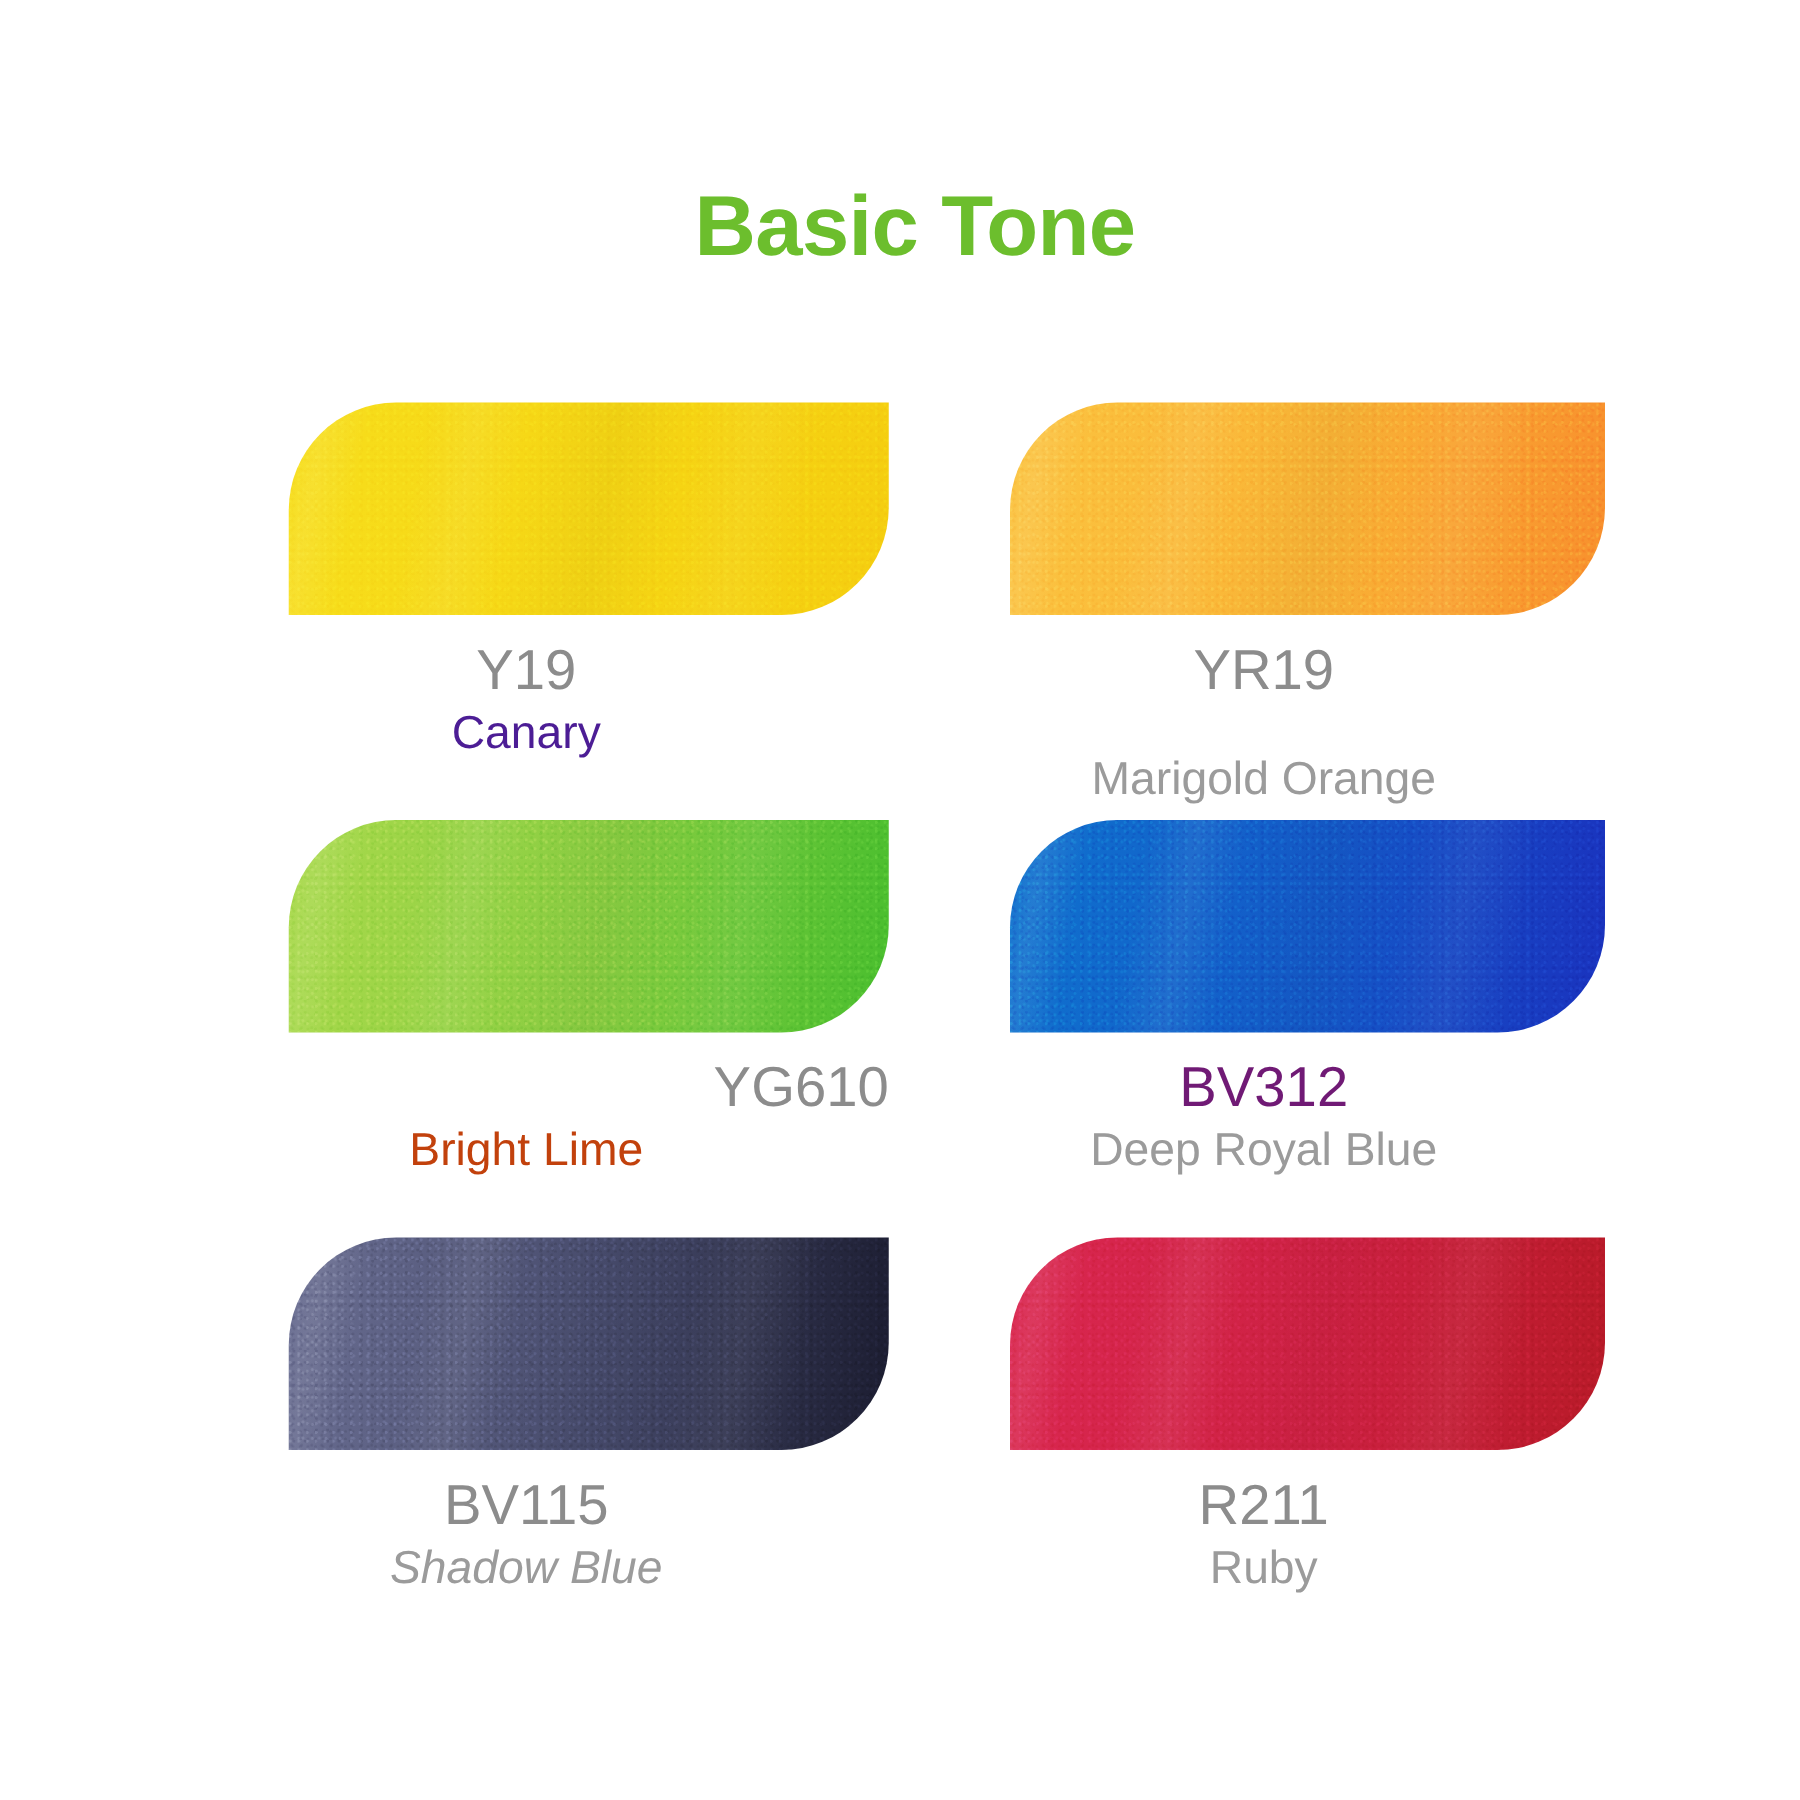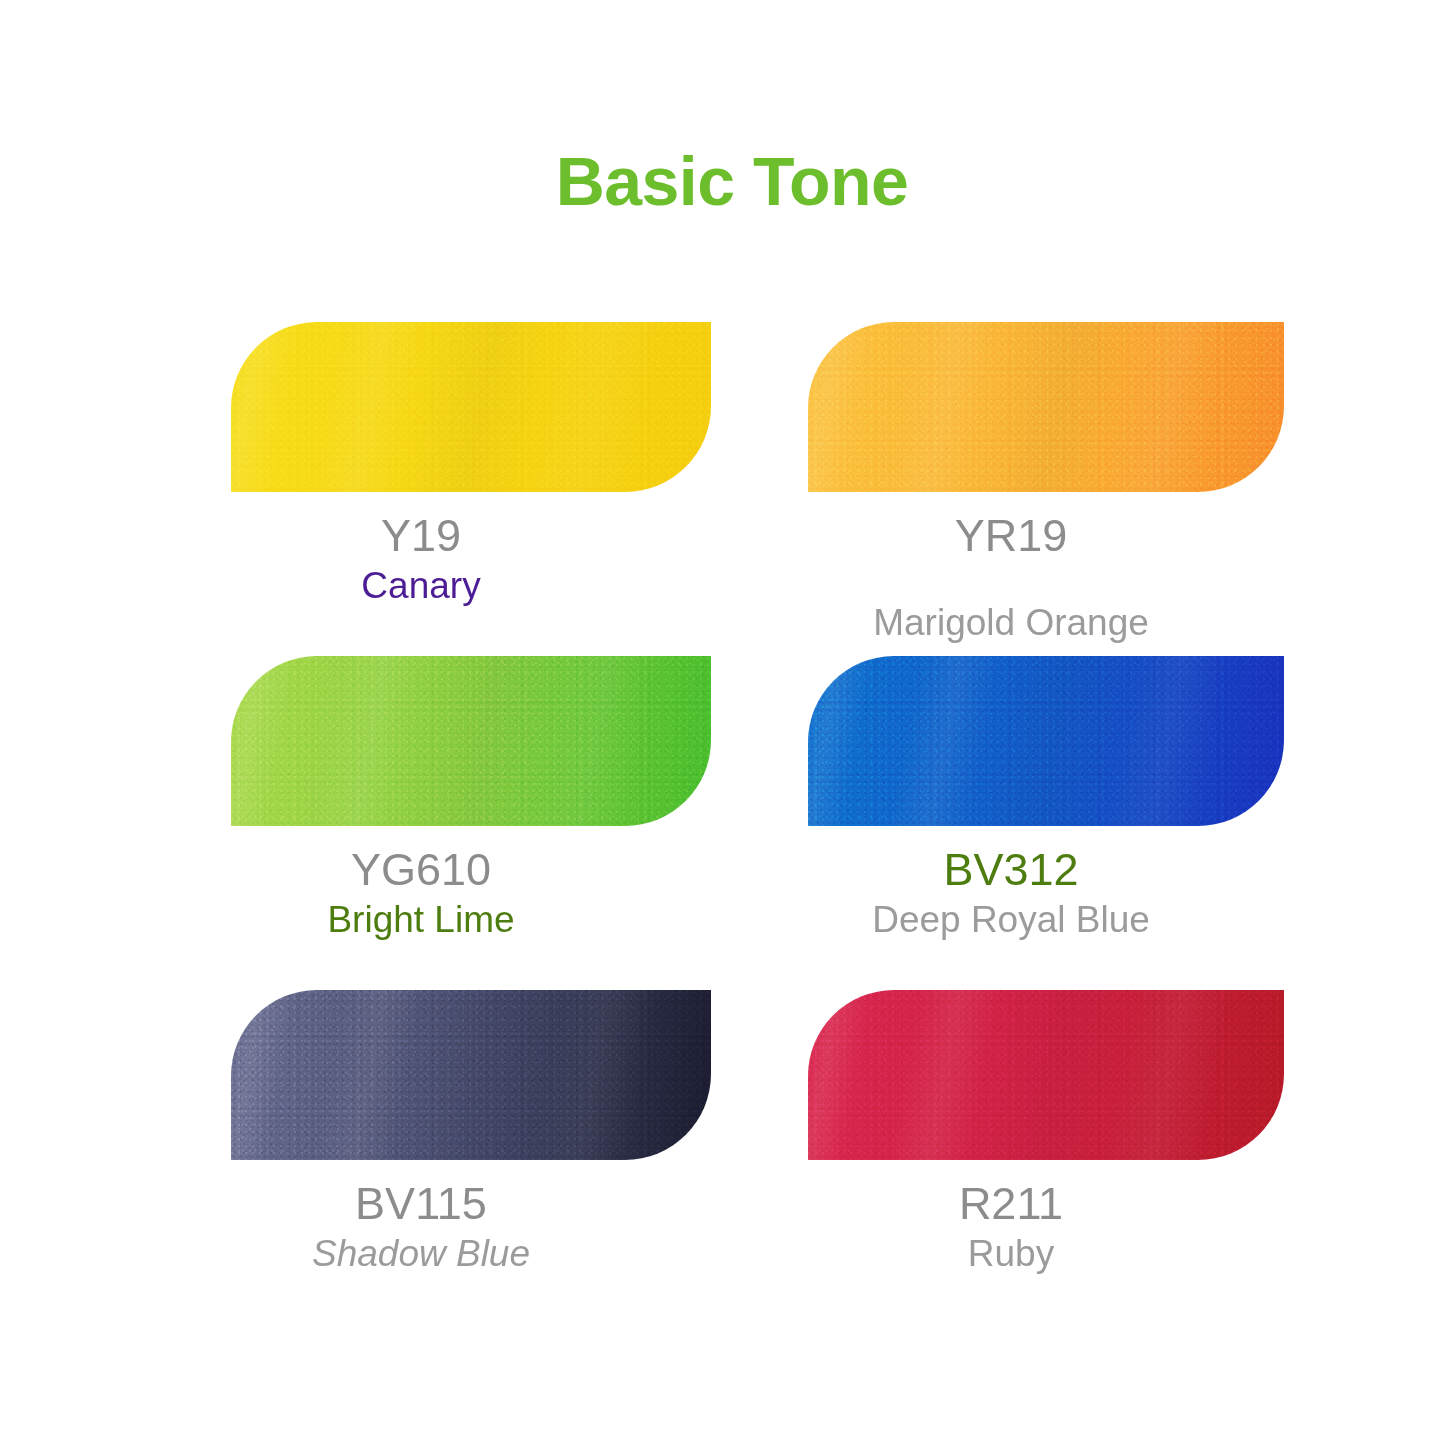--- a/index.html
+++ b/index.html
@@ -180,34 +180,34 @@
     <div class="row">
 
       <div class="cell col-left">
         <div class="swatch-wrap">
           <div class="swatch" style="background: linear-gradient(96deg, rgb(169, 217, 75) 0%, rgb(138, 206, 66) 52%, rgb(73, 190, 46) 100%);">
             <div class="streaks"></div>
             <div class="grain"></div>
           </div>
         </div>
         <div class="labels">
-          <div class="code" style="color: rgb(140, 140, 140);">YG610</div>
-          <div class="name" style="color: #4d7c0f;">Bright Lime</div>
+          <div class="code" style="color: rgb(140, 140, 140); text-align: right;">YG610</div>
+          <div class="name" style="color: #c2410c;">Bright Lime</div>
         </div>
       </div>
 
       <div class="cell col-right">
         <div class="swatch-wrap">
           <div class="swatch" style="background: linear-gradient(96deg, rgb(15, 114, 206) 0%, rgb(20, 89, 200) 52%, rgb(26, 50, 190) 100%);">
             <div class="streaks"></div>
             <div class="grain"></div>
           </div>
         </div>
         <div class="labels">
-          <div class="code" style="color: #4d7c0f;">BV312</div>
+          <div class="code" style="color: #701a75;">BV312</div>
           <div class="name" style="color: rgb(155, 155, 155);">Deep Royal Blue</div>
         </div>
       </div>
 
     </div>
 
     <div class="row">
 
       <div class="cell col-left">
         <div class="swatch-wrap">

